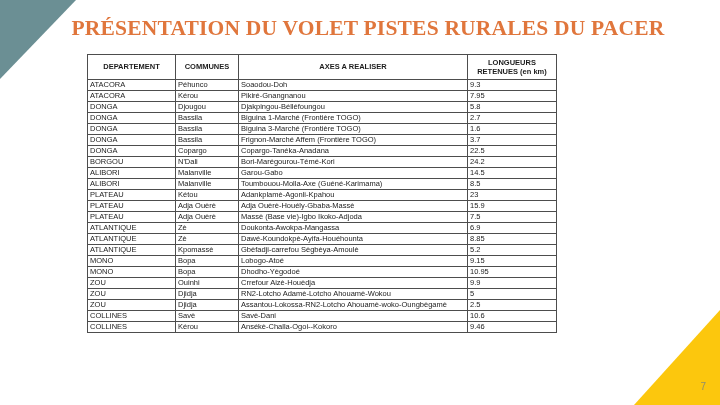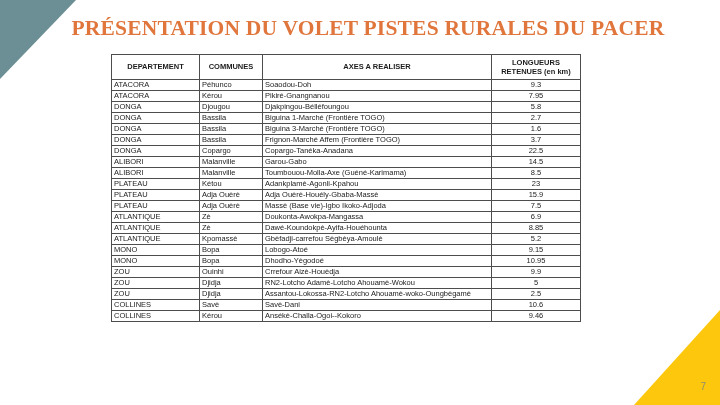--- a/index.html
+++ b/index.html
@@ -33,21 +33,21 @@
     position: absolute; top: 16px; left: 16px; right: 0;
     text-align: center;
     font-family: "Liberation Serif", serif;
     font-weight: bold;
     font-size: 21.5px;
     letter-spacing: 0.2px;
     color: var(--title-color, #E0763C);
     white-space: nowrap;
   }
   table.data {
-    position: absolute; left: 111px; top: 54px;
+    position: absolute; left: 87px; top: 54px;
     width: 469px;
     border-collapse: collapse;
     table-layout: fixed;
     font-size: 7.5px;
     color: #1c1c1c;
   }
   table.data th, table.data td {
     border: 1px solid #4d4d4d;
     padding: 0 2px;
     overflow: hidden;
@@ -58,21 +58,21 @@
     line-height: 10px;
   }
   table.data th {
     font-weight: bold;
     text-align: center;
     height: 25px;
     white-space: normal;
     line-height: 1.25;
     vertical-align: middle;
   }
-  table.data td.num { text-align: center; }
+  table.data td.num { text-align: left; }
   table.data tr.total-row td {
     background: var(--total-bg, #BBBBBB);
     font-weight: bold;
   }
   col.c-dept { width: 88px; }
   col.c-com  { width: 63px; }
   col.c-axe  { width: 229px; }
   col.c-len  { width: 89px; }
 </style>
 </head>
@@ -138,20 +138,26 @@
           <td>Frignon-Marché Affem (Frontière TOGO)</td>
           <td class="num">3.7</td>
         </tr>
         <tr>
           <td>DONGA</td>
           <td>Copargo</td>
           <td>Copargo-Tanéka-Anadana</td>
           <td class="num">22.5</td>
         </tr>
         <tr>
+          <td>BORGOU</td>
+          <td>N'Dali</td>
+          <td>Bori-Marégourou-Témé-Kori</td>
+          <td class="num">24.2</td>
+        </tr>
+        <tr>
           <td>ALIBORI</td>
           <td>Malanville</td>
           <td>Garou-Gabo</td>
           <td class="num">14.5</td>
         </tr>
         <tr>
           <td>ALIBORI</td>
           <td>Malanville</td>
           <td>Toumbouou-Molla-Axe (Guéné-Karimama)</td>
           <td class="num">8.5</td>

